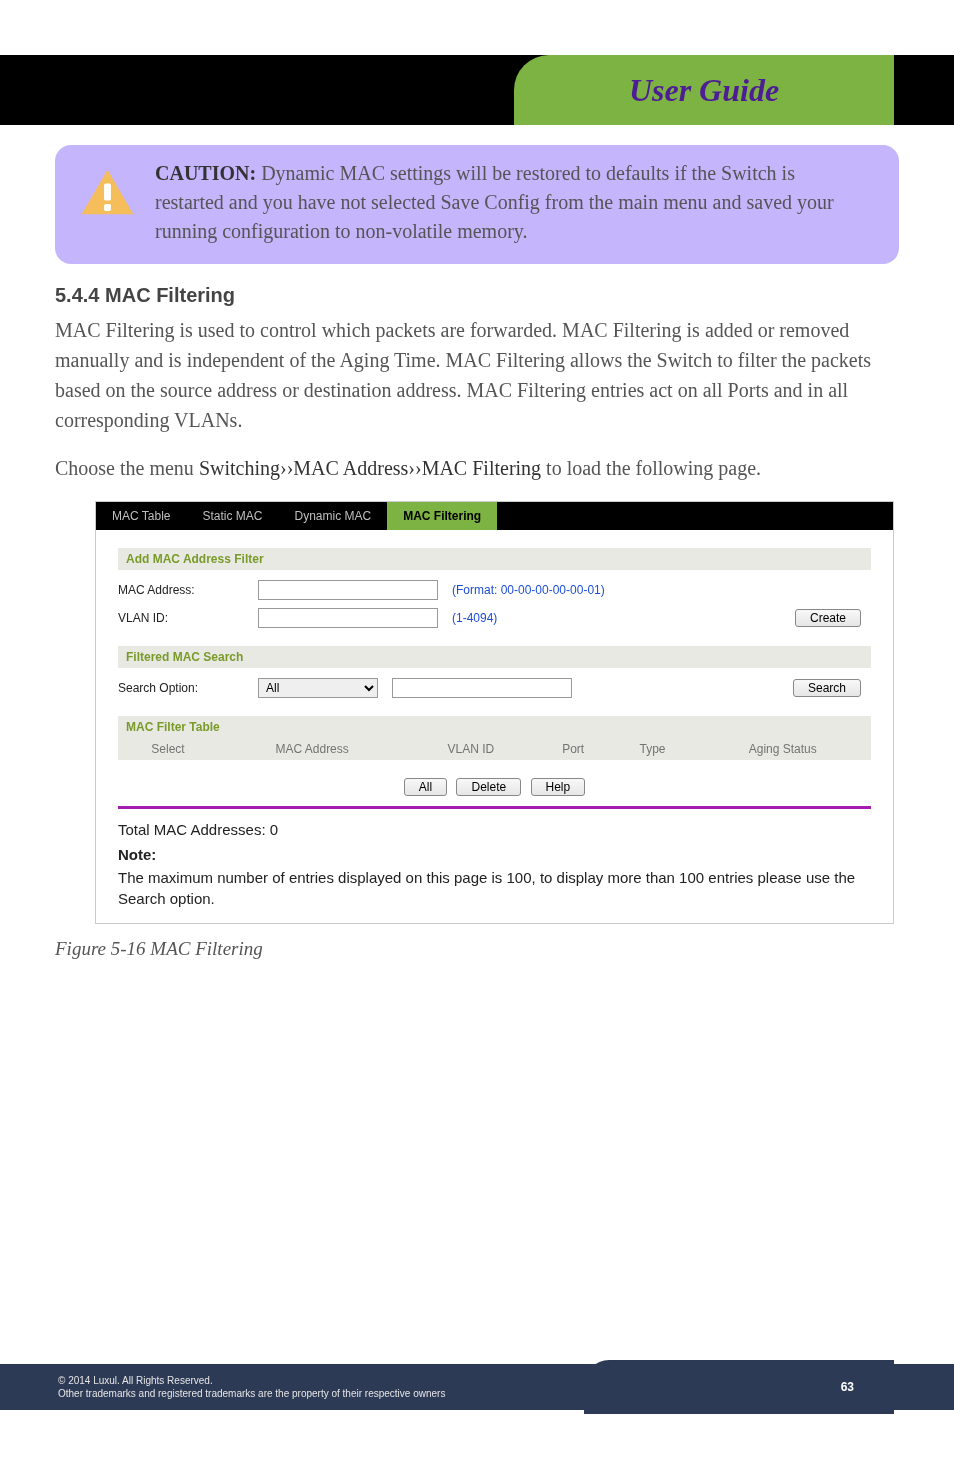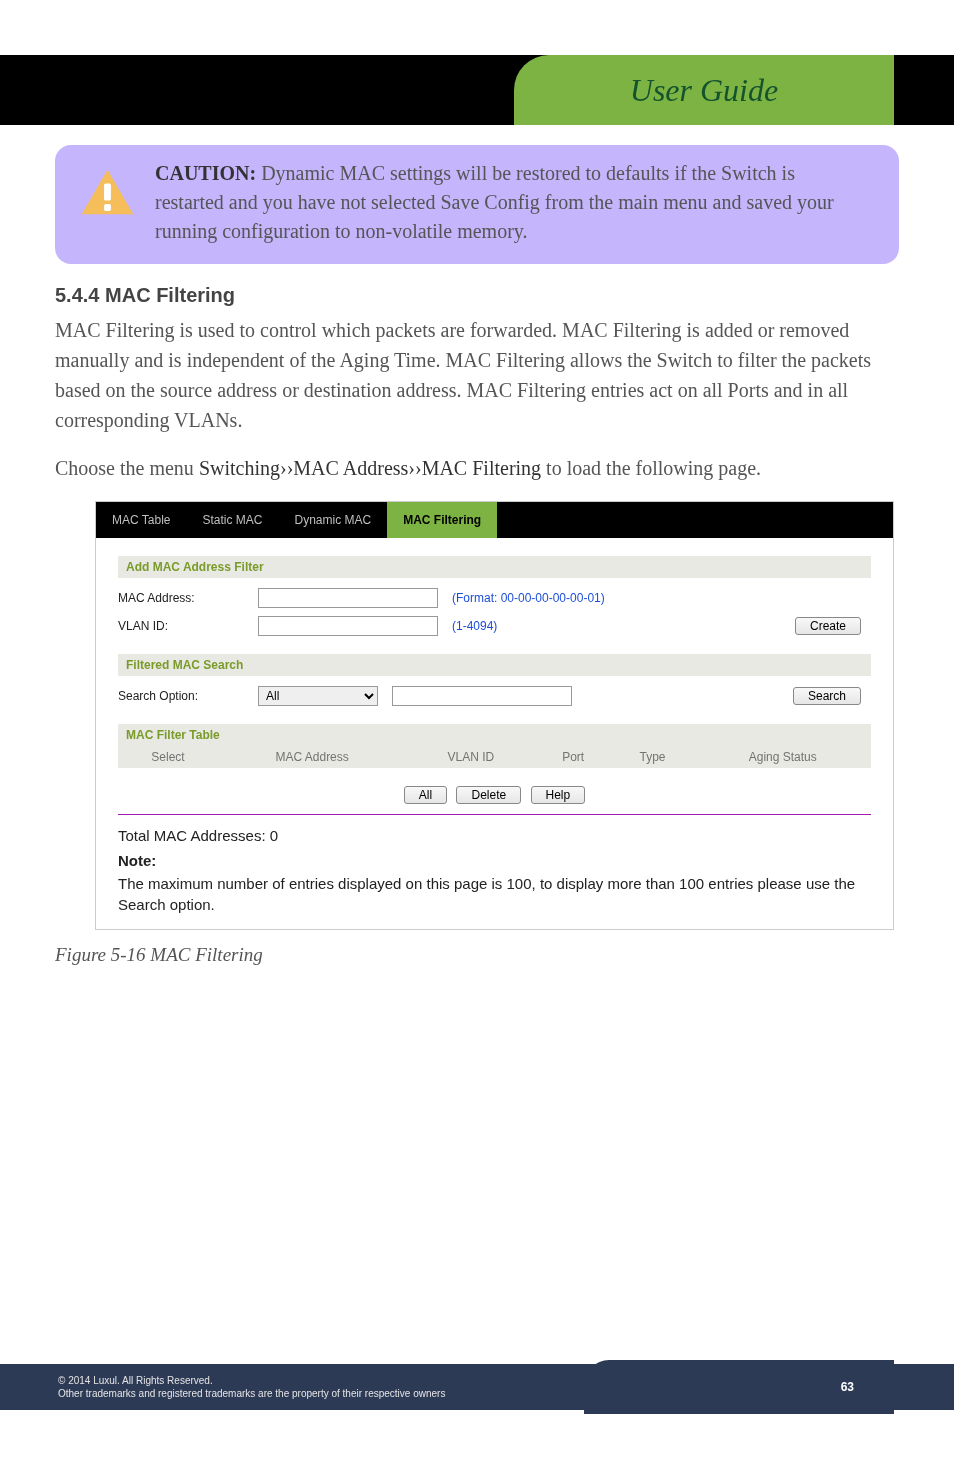--- a/index.html
+++ b/index.html
@@ -28,22 +28,22 @@
     width: 380px;
     background: #7cb342;
     border-top-left-radius: 35px;
     display: flex;
     align-items: center;
     justify-content: center;
   }
   .header-tab span {
     font-style: italic;
     font-size: 32px;
-    font-weight: 400;
-    color: #14532d;
+    font-weight: 700;
+    color: #4c1d95;
   }
 
   .content {
     padding: 20px 55px 0 55px;
   }
 
   
   .caution-box {
     background: #c4b5fd;
     border-radius: 16px;
@@ -84,21 +84,21 @@
     margin-right: 5px;
     border: 1px solid #ccc;
     background: #fff;
     font-family: Arial, Helvetica, sans-serif;
     margin-bottom: 14px;
   }
 
   .tabs {
     display: flex;
     background: #000;
-    height: 36px;
+    height: 28px;
     font-size: 12px;
   }
   .tab {
     padding: 0 16px;
     display: flex;
     align-items: center;
     color: #bfbfbf;
     cursor: pointer;
   }
   .tab.active {
@@ -165,21 +165,21 @@
     background: #e9e9e4;
     font-weight: normal;
     color: #737373;
     padding: 4px 6px;
     text-align: center;
   }
 
   .btn-row {
     text-align: center;
     padding: 6px 0 10px 0;
-    border-bottom: 1px solid #a21caf;
+    border-bottom: 3px solid #a21caf;
     margin-bottom: 10px;
   }
   .btn-row .win-btn { margin: 0 3px; }
 
   .note-text { font-size: 15px; color: #222; line-height: 1.4; }
   .note-text .bold { font-weight: bold; display: block; margin-top: 4px; margin-bottom: 2px; }
 
   .figure-caption {
     font-style: italic;
     font-size: 19px;

